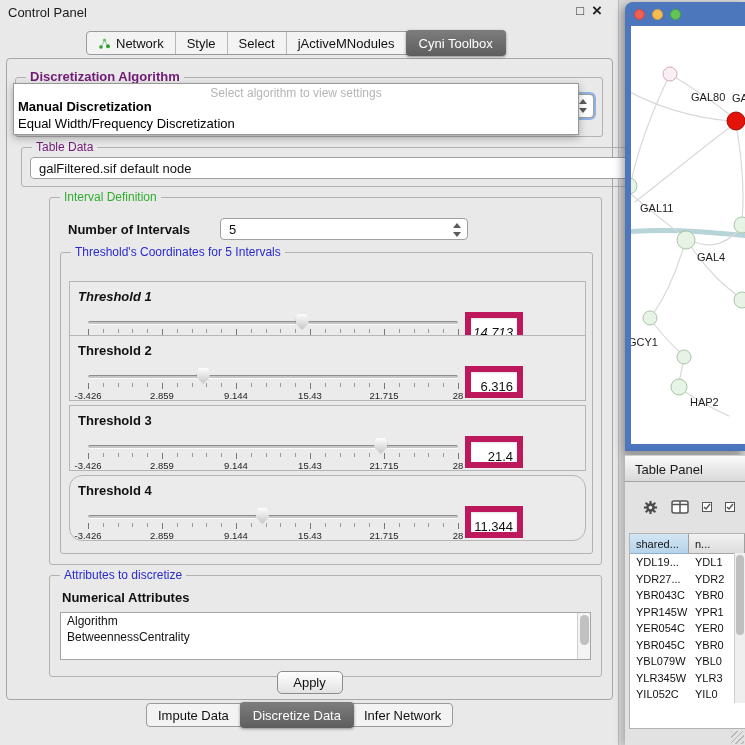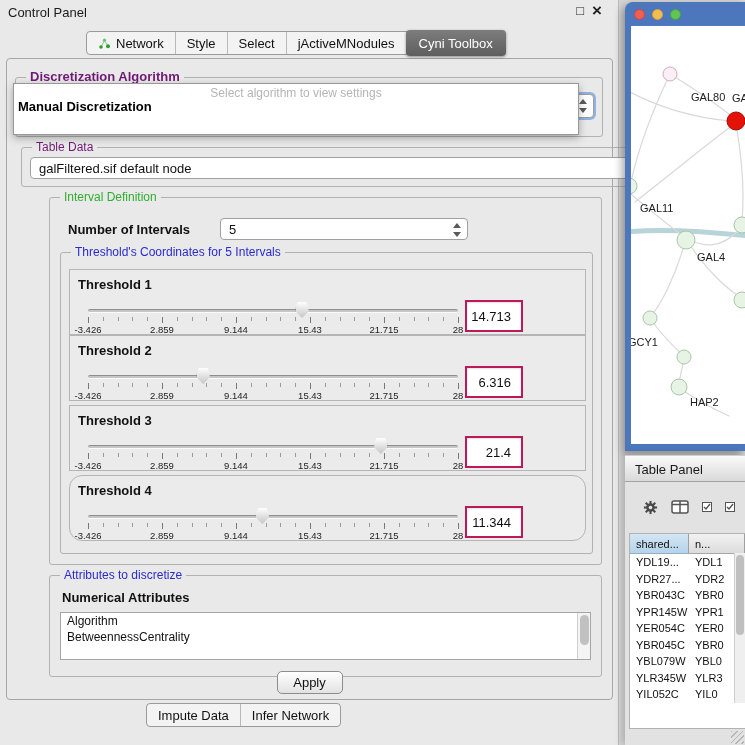--- a/index.html
+++ b/index.html
@@ -54,21 +54,21 @@
 
   #thGroup{left:10px;top:54px;width:533px;height:302px}
   .th-panel{position:absolute;left:8px;width:517px;height:66px;border:1px solid #b5b5b5;background:#ebebeb}
   .th-title{position:absolute;left:8px;top:7px;font-size:13px;font-weight:bold}
   .slider-zone{position:absolute;left:18px;top:34px;width:370px;height:30px}
   .track{position:absolute;left:0;right:0;top:5px;height:4px;background:#c6c6c6;border-top:1px solid #8e8e8e;border-bottom:1px solid #fbfbfb;border-radius:2px}
   .tick{position:absolute;top:13px;width:1px;height:4px;background:#9a9a9a}
   .tick.major{height:6px;background:#787878}
   .ticklabel{position:absolute;top:20px;transform:translateX(-50%);font-size:9.5px;color:#222;white-space:nowrap}
   .thumb{position:absolute;top:-2px;width:13px;height:16px;background:linear-gradient(#fefefe,#c6c6c6);clip-path:polygon(0 34%,16% 0,84% 0,100% 34%,100% 60%,50% 100%,0 60%);filter:drop-shadow(0 0 1px #666)}
-  .valuebox{position:absolute;right:62px;top:30px;width:58px;height:32px;background:#fff;border:2px solid #be185d;font-size:13px;text-align:right;line-height:30px;padding-right:10px;box-shadow:inset 0 1px 2px rgba(0,0,0,.12)}
+  .valuebox{position:absolute;right:62px;top:30px;width:58px;height:32px;background:#fff;border:6px solid #be185d;font-size:13px;text-align:right;line-height:30px;padding-right:4px;box-shadow:inset 0 1px 2px rgba(0,0,0,.12)}
 
   #attrGroup{left:42px;top:516px;width:553px;height:102px}
   .attrTitle{position:absolute;left:12px;top:14px;font-size:13px;font-weight:bold}
   .listbox{position:absolute;left:10px;top:36px;right:10px;height:48px;background:#fff;border:1px solid #a5a5a5;overflow:hidden}
   .listitem{font-size:12px;padding:1px 0 0 6px;height:16px;white-space:nowrap}
   .vsb{position:absolute;right:0;top:0;bottom:0;width:13px;background:#f4f4f4;border-left:1px solid #d0d0d0}
   .vsb-thumb{position:absolute;left:2px;top:2px;width:9px;height:30px;border-radius:5px;background:#c1c1c1}
 
   .applyBtn{position:absolute;left:50%;transform:translateX(-50%);top:612px;width:66px;height:23px;background:linear-gradient(#fff,#e2e2e2);border:1px solid #8d8d8d;border-radius:5px;font-size:13px;text-align:center;line-height:21px}
 
@@ -145,40 +145,41 @@
       <div class="groupbox" id="algoGroup">
         <span class="legend bold">Discretization Algorithm</span>
         <div class="algo-combo">
           <span class="spinner"></span>
         </div>
       </div>
 
       <div class="popup">
         <div class="popup-hint">Select algorithm to view settings</div>
       <div class="popup-option" style="top: 15px; font-weight: bold;">Manual Discretization</div>
+          <div class="popup-option" style="top: 32px;">Equal Width/Frequency Discretization</div>
         </div>
 
       <div class="groupbox" id="tableDataGroup">
         <span class="legend">Table Data</span>
         <div class="combo" id="tableDataCombo">
           <span class="combo-val">galFiltered.sif default node</span>
           <span class="spinner"></span>
         </div>
       </div>
 
       <div class="groupbox" id="intervalGroup">
         <span class="legend green">Interval Definition</span>
         <div class="niLabel">Number of Intervals</div>
         <div class="combo" id="niCombo">
           <span class="combo-val">5</span>
           <span class="spinner"></span>
         </div>
         <div class="groupbox" id="thGroup">
           <span class="legend blue">Threshold's Coordinates for 5 Intervals</span>
-        <div class="th-panel" style="top: 16px;">
+        <div class="th-panel" style="top: 28px; font-style: italic;">
               <div class="th-title">Threshold 1</div>
               <div class="slider-zone">
                 <div class="track"></div>
                 <div class="tick major" style="left: 0%;"></div>
                 <div class="tick" style="left: 4%;"></div>
                 <div class="tick" style="left: 8%;"></div>
                 <div class="tick" style="left: 12%;"></div>
                 <div class="tick" style="left: 16%;"></div>
                 <div class="tick major" style="left: 20%;"></div>
                 <div class="tick" style="left: 24%;"></div>
@@ -346,20 +347,23 @@
           </div>
       </div>
 
       <div class="applyBtn">Apply</div>
     </div>
 
     <div class="tabstrip" id="bottomTabs">
         <div class="tab">
           <span>Impute Data</span>
         </div>
+        <div class="tab selected">
+          <span>Discretize Data</span>
+        </div>
         <div class="tab">
           <span>Infer Network</span>
         </div>
       </div>
   </div>
 
   <div class="network-window">
     <div class="traffic">
       <div class="light red"></div>
       <div class="light yellow"></div>

